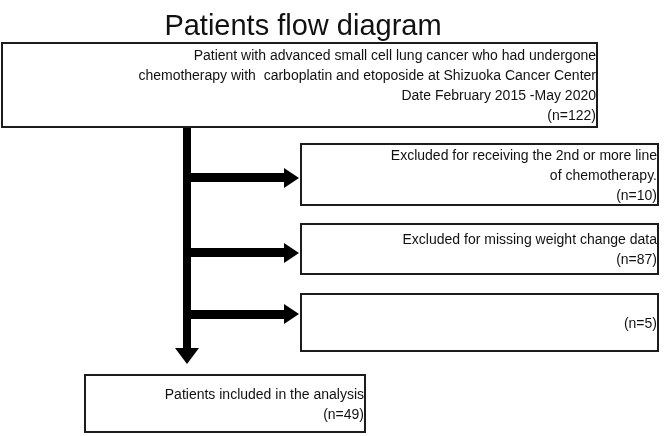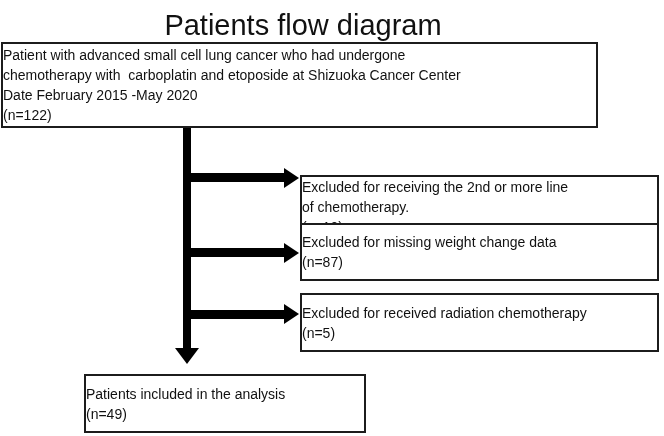--- a/index.html
+++ b/index.html
@@ -29,32 +29,32 @@
     color: #111111;
   }
   .box {
     position: absolute;
     box-sizing: border-box;
     border: 2px solid #1c1c1c;
     background: #ffffff;
     display: flex;
     flex-direction: column;
     justify-content: center;
-    align-items: flex-start;
+    align-items: flex-end;
     text-align: center;
   }
   .box .line {
     font-size: 14px;
     line-height: 20px;
     white-space: pre-wrap;
     color: #111111;
   }
   .top-box    { left: 1px;   top: 42px;  width: 597px; height: 86px; }
-  .excl-1     { left: 300px; top: 143px; width: 359px; height: 63px; margin-top: 32px; }
-  .excl-2     { left: 300px; top: 223px; width: 359px; height: 58px; }
+  .excl-1     { left: 300px; top: 143px; width: 359px; height: 63px; }
+  .excl-2     { left: 300px; top: 223px; width: 359px; height: 52px; }
   .excl-3     { left: 300px; top: 293px; width: 359px; height: 59px; }
   .bottom-box { left: 84px;  top: 374px; width: 282px; height: 59px; }
 
   
   .v-shaft {
     position: absolute;
     left: 183px;
     top: 128px;
     width: 8px;
     height: 220px;
@@ -124,21 +124,20 @@
     <div class="line">of chemotherapy.</div>
     <div class="line">(n=10)</div>
   </div>
 
   <div class="box excl-2">
     <div class="line">Excluded for missing weight change data</div>
     <div class="line">(n=87)</div>
   </div>
 
   <div class="box excl-3">
-    <div class="line">Excluded for received radiation chemotherapy</div>
     <div class="line">(n=5)</div>
   </div>
 
   <div class="box bottom-box">
     <div class="line">Patients included in the analysis</div>
     <div class="line">(n=49)</div>
   </div>
 
 </div>
 

